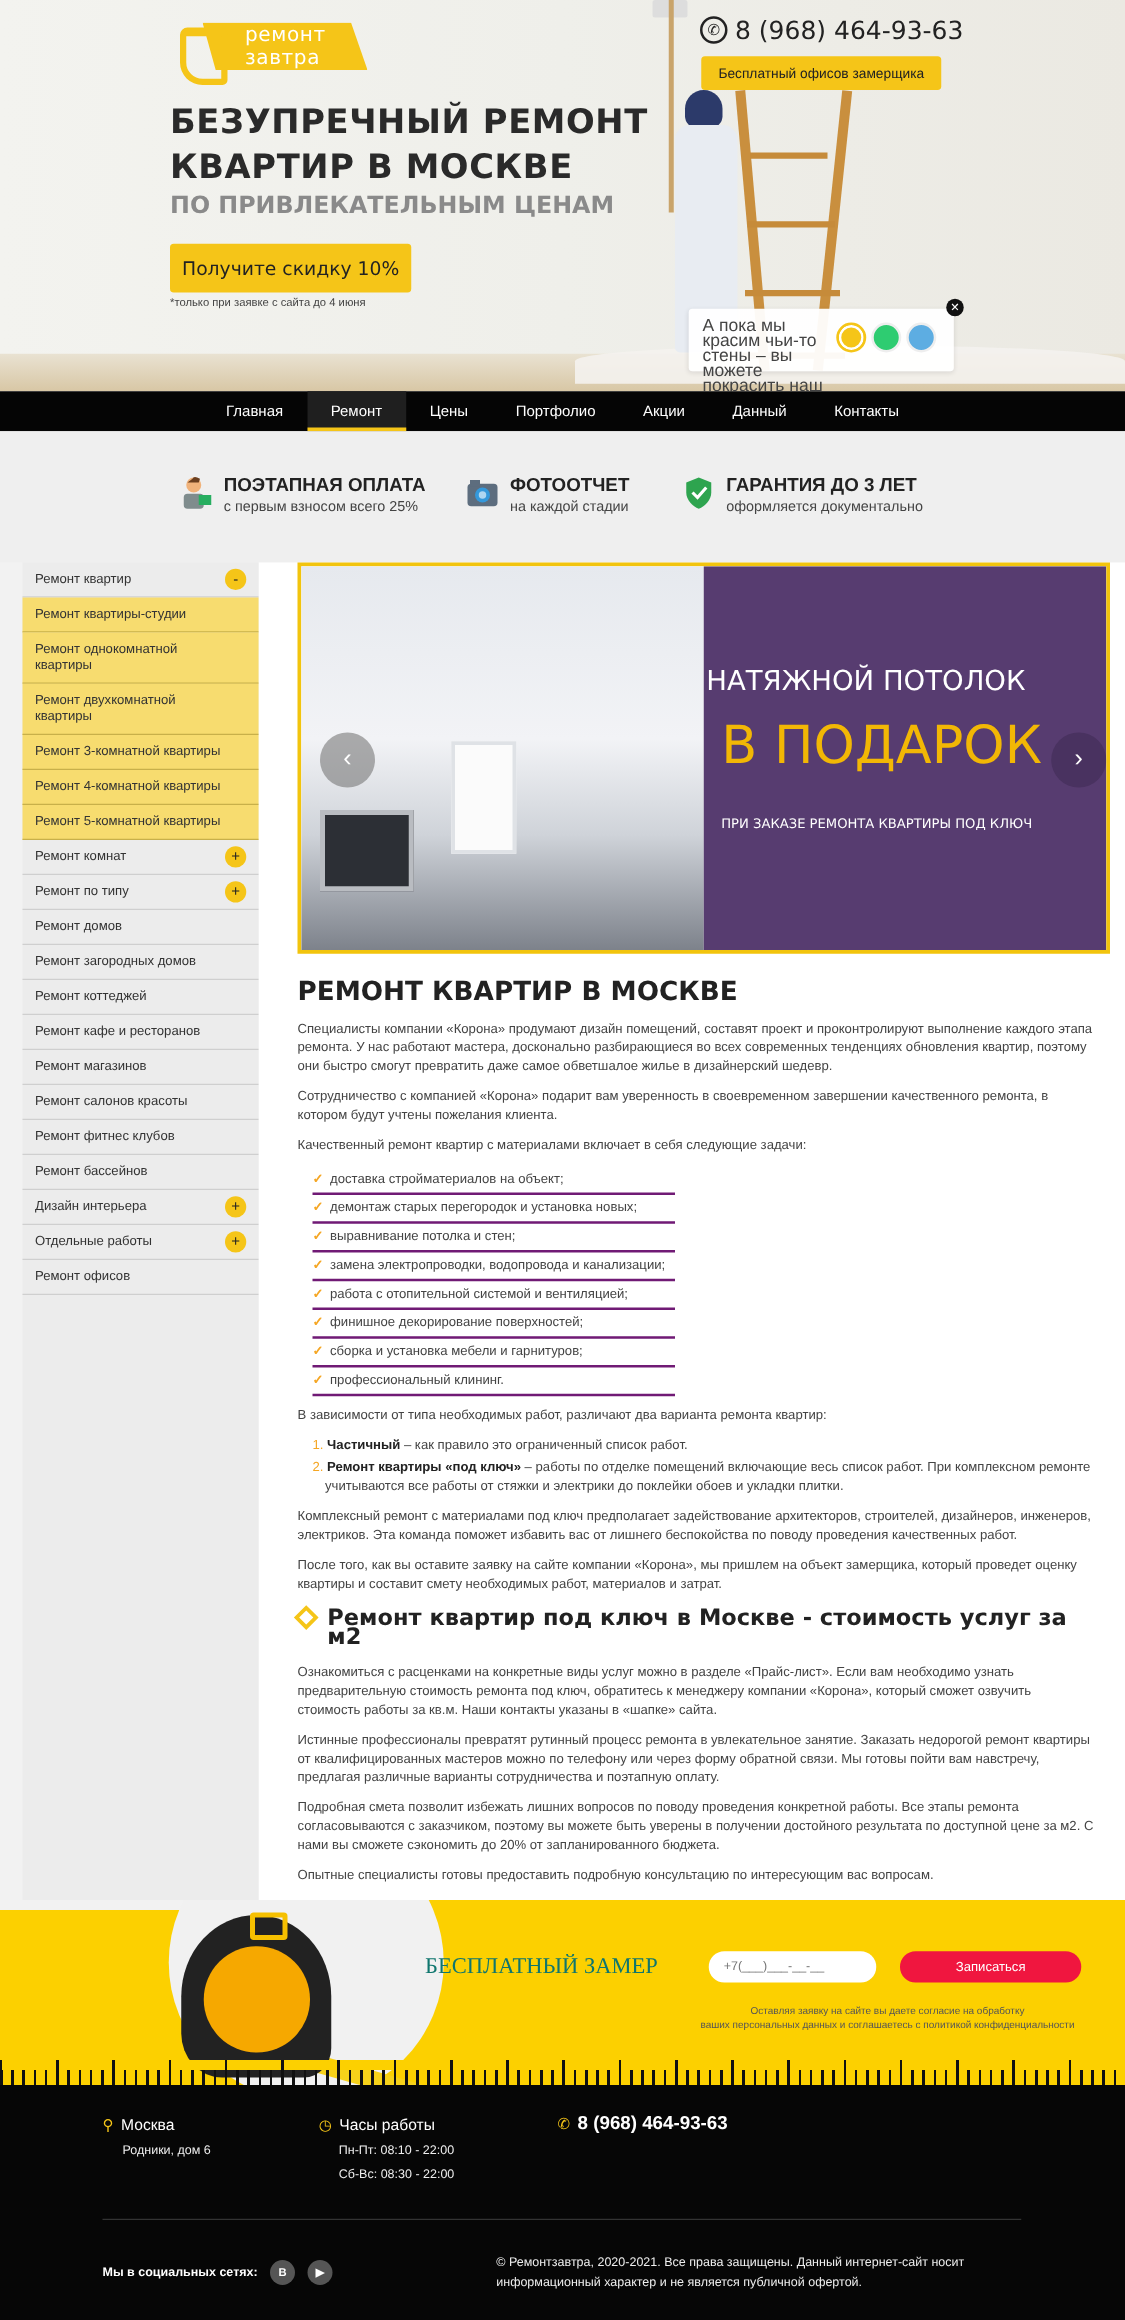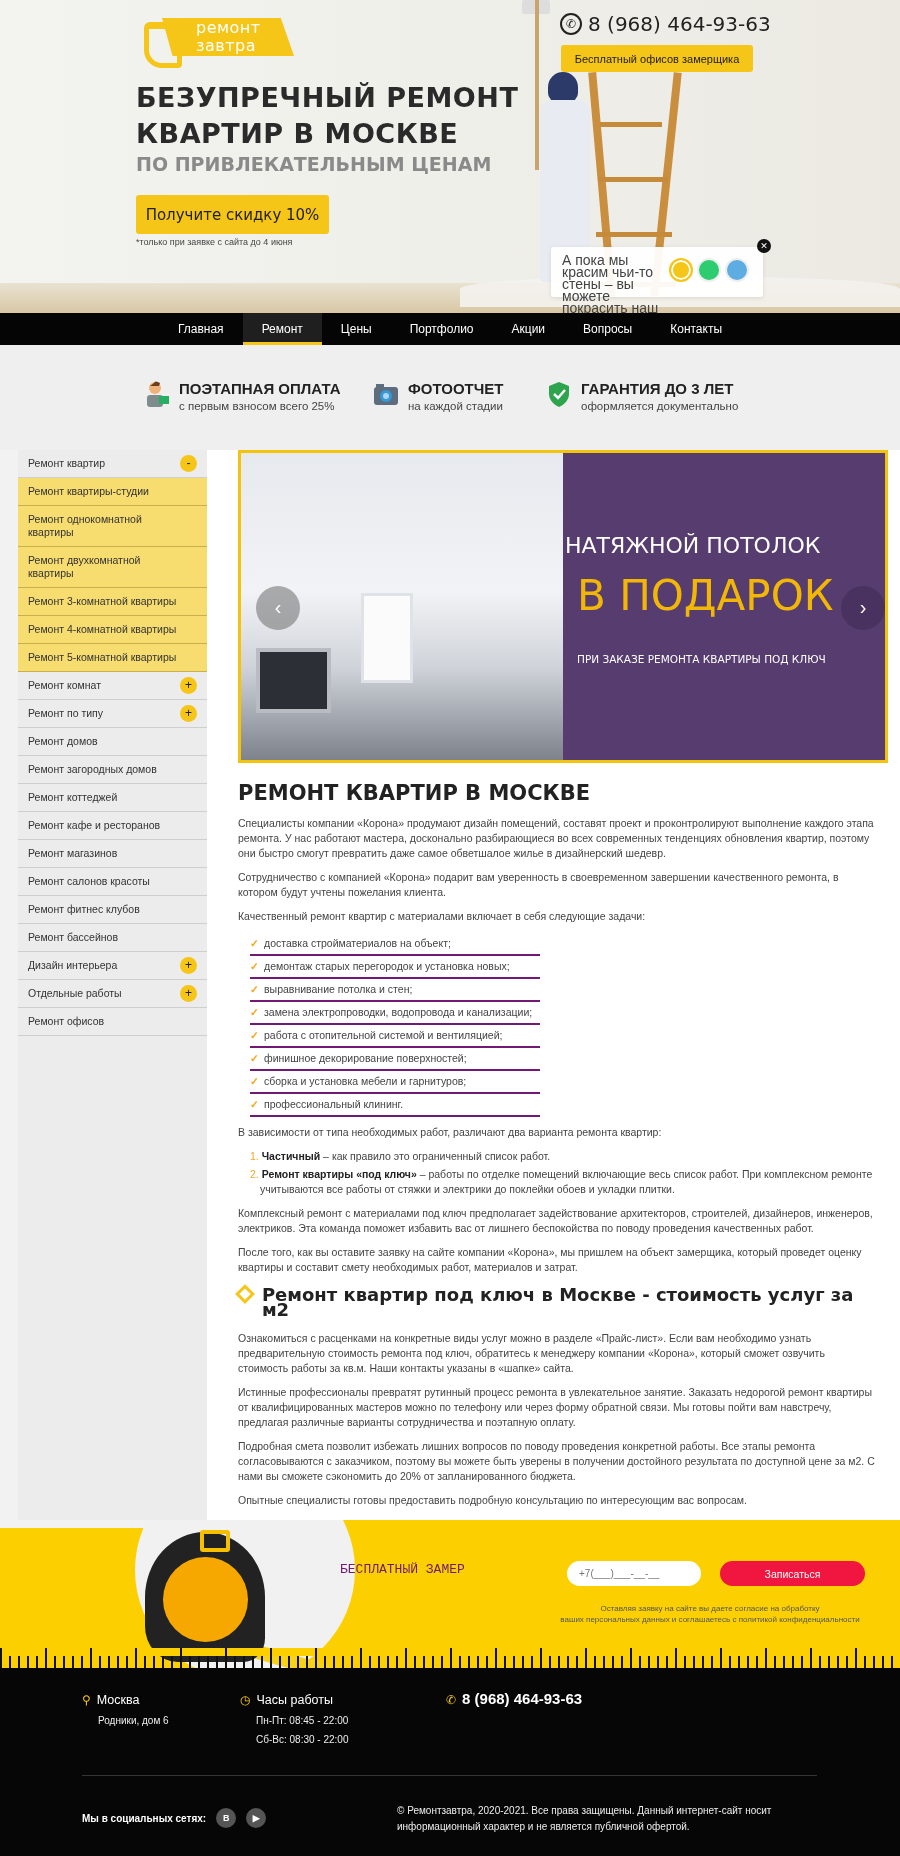--- a/index.html
+++ b/index.html
@@ -74,21 +74,21 @@
 .h3 .dia{width:14px;height:14px;border:3px solid #f5c518;transform:rotate(45deg)}
 .h3 span{font-size:18px;font-weight:700;color:#222;font-family:"DejaVu Sans",sans-serif}
 
 .band{position:absolute;left:0;top:1520px;width:900px;height:148px;background:#fcd000;overflow:hidden}
 .band .circle{position:absolute;left:135px;top:-60px;width:220px;height:220px;border-radius:50%;background:#f1f1f1}
 .band .gray{position:absolute;left:0;top:0;width:170px;height:8px;background:#f2f2f2}
 .tape{position:absolute;left:145px;top:12px;width:120px;height:130px;background:#222;border-radius:55% 55% 20% 30%}
 .tape .face{position:absolute;left:18px;top:25px;width:85px;height:85px;border-radius:50%;background:#f6a800}
 .tape .btn{position:absolute;left:55px;top:-2px;width:30px;height:22px;border:4px solid #f6c000;border-radius:3px}
 .blade{position:absolute;left:240px;top:120px;width:125px;height:14px;background:#f7d21a;transform:rotate(16deg);transform-origin:left center}
-.band .title{position:absolute;left:340px;top:42px;font-size:13px;color:#701a75;font-family:Liberation Mono, monospace}
+.band .title{position:absolute;left:340px;top:42px;font-size:18px;color:#0f766e;font-family:Liberation Serif, serif}
 .band input{position:absolute;left:567px;top:41px;width:134px;height:25px;border:none;border-radius:13px;padding-left:12px;font-size:10px;color:#999}
 .band .submit{position:absolute;left:720px;top:41px;width:145px;height:25px;border:none;border-radius:13px;background:#f0163f;color:#fff;font-size:10.5px}
 .band .consent{position:absolute;left:550px;top:83px;width:320px;text-align:center;font-size:8px;line-height:11px;color:#555}
 .ruler{position:absolute;left:0;top:128px;width:900px;height:20px;background:repeating-linear-gradient(90deg,#111 0 2px,transparent 2px 9px)}
 .ruler:after{content:"";position:absolute;left:0;top:0;right:0;height:8px;background:#fcd000;-webkit-mask:repeating-linear-gradient(90deg,transparent 0 2px,#000 2px 45px);mask:repeating-linear-gradient(90deg,transparent 0 2px,#000 2px 45px)}
 
 .footer{position:absolute;left:0;top:1668px;width:900px;height:188px;background:#060606;color:#fff}
 .fcol{position:absolute;top:25px;font-size:12.5px}
 .fcol .sm{font-size:10px;margin-top:8px;color:#eee}
 .ficon{color:#f5c518;margin-right:6px;font-size:12px}
@@ -149,21 +149,21 @@
     <div class="close">✕</div>
   </div>
 </div>
 
 <nav class="nav">
   <a href="#">Главная</a>
   <a href="#" class="active">Ремонт</a>
   <a href="#">Цены</a>
   <a href="#">Портфолио</a>
   <a href="#">Акции</a>
-  <a href="#">Вопросы</a>
+  <a href="#">Данный</a>
   <a href="#">Контакты</a>
 </nav>
 
 <div class="features">
   <div class="feat" style="left:143px">
     <svg class="fic" viewBox="0 0 28 28">
         <circle cx="12" cy="8" r="6" fill="#f0b27a"></circle>
         <path d="M11 3 q1-3 6 0 l-1 3 h-9z" fill="#6b3e1e"></path>
         <rect x="4" y="15" width="16" height="12" rx="3" fill="#7f8c8d"></rect>
         <rect x="16" y="16" width="10" height="8" fill="#27ae60"></rect>
@@ -282,23 +282,23 @@
     <span>ваших персональных данных и соглашаетесь с политикой конфиденциальности</span>
   </div>
   <div class="ruler"></div>
 </section>
 
 <footer class="footer">
   <div class="fcol" style="left:82px">
     <div><span class="ficon">⚲</span><span>Москва</span></div>
     <div class="sm" style="margin-left:16px">Родники, дом 6</div>
   </div>
-  <div class="fcol" style="left:240px">
+  <div class="fcol" style="left:255px">
     <div><span class="ficon">◷</span><span>Часы работы</span></div>
-    <div class="sm" style="margin-left:16px">Пн-Пт: 08:45 - 22:00</div>
+    <div class="sm" style="margin-left:16px">Пн-Пт: 08:10 - 22:00</div>
     <div class="sm" style="margin-left:16px">Сб-Вс: 08:30 - 22:00</div>
   </div>
   <div class="fcol" style="left:446px;top:22px">
     <span class="ficon">✆</span><span class="fphone">8 (968) 464-93-63</span>
   </div>
   <div class="fline"></div>
   <div class="social">
     <span>Мы в социальных сетях:</span>
     <span class="s">В</span>
     <span class="s">▶</span>

